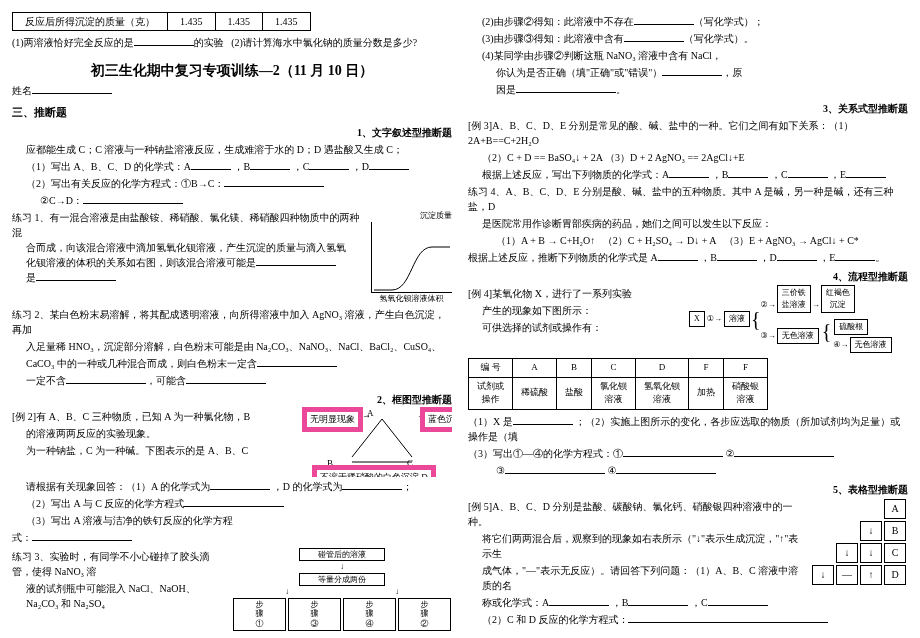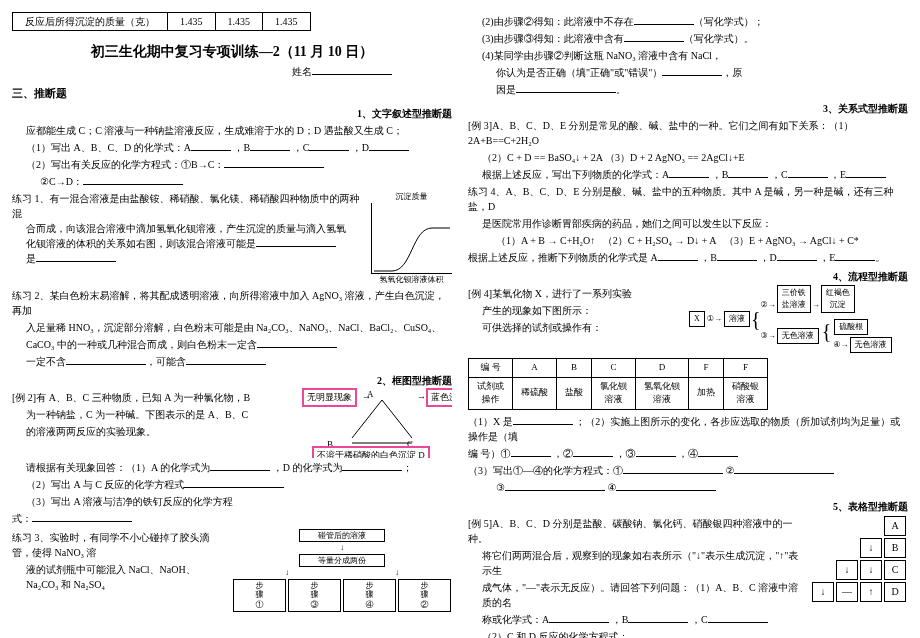--- a/index.html
+++ b/index.html
@@ -31,21 +31,20 @@
     padding: 1px 12px;
     text-align: left;
   }
   .title {
     font-weight: bold;
     font-size: 14px;
     text-align: center;
     margin: 10px 0 2px 0;
   }
   .name-line {
-    text-align: right;
     padding-right: 60px;
     margin-bottom: 0;
   }
   .sec {
     font-weight: bold;
     font-size: 11px;
     margin-top: 6px;
   }
   .sub {
     font-weight: bold;
@@ -72,21 +71,21 @@
     float: right;
     margin-left: 6px;
   }
   
   .triangle-box {
     width: 150px; height: 70px; position: relative; font-size: 9px;
   }
   .tri-a { position:absolute; top:0; left:65px; }
   .tri-b { position:absolute; top:50px; left:25px; }
   .tri-c { position:absolute; top:50px; left:105px; }
-  .box { border:2px solid #ec4899; padding:1px 3px; display:inline-block; font-size:9px; }
+  .box { border:5px solid #ec4899; padding:1px 3px; display:inline-block; font-size:9px; }
   .tri-wrap { position:absolute; }
   
   .axis-box {
     width:80px; height:70px; border-left:1px solid #000; border-bottom:1px solid #000; position:relative; font-size:8px;
   }
   
   .flow {
     font-size:8px; line-height:1.2;
   }
   .fbox {
@@ -118,20 +117,24 @@
     <table class="t">
       <tbody>
           <tr>
         <td>反应后所得沉淀的质量（克）</td>
         <td>1.435</td>
         <td>1.435</td>
         <td>1.435</td>
       </tr>
     </tbody>
       </table>
+    <div class="p">
+      <span>(1)两溶液恰好完全反应的是</span><span class="blank w60"></span><span>的实验</span>
+      &nbsp;&nbsp;<span>(2)请计算海水中氯化钠的质量分数是多少?</span>
+    </div>
 
     <div class="title">初三生化期中复习专项训练—2（11 月 10 日）</div>
     <div class="name-line">
       <span>姓名</span><span class="blank w80"></span>
     </div>
 
     <div class="sec">三、推断题</div>
     <div class="sub">1、文字叙述型推断题</div>
 
     <div class="p indent">应都能生成 C；C 溶液与一种钠盐溶液反应，生成难溶于水的 D；D 遇盐酸又生成 C；</div>
@@ -143,21 +146,21 @@
     </div>
     <div class="p indent">
       <span>（2）写出有关反应的化学方程式：①B→C：</span><span class="blank w100"></span>
     </div>
     <div class="p indent2">
       <span>②C→D：</span><span class="blank w100"></span>
     </div>
 
     <div class="p" style="overflow:hidden">
       <div class="float-right" style="text-align:center">
-        <div style="font-size:8px;text-align:center">沉淀质量</div>
+        <div style="font-size:8px;text-align:right">沉淀质量</div>
         <div class="axis-box">
           <svg width="80" height="60" style="position:absolute;left:0;bottom:0">
             <path d="M2,58 L20,58 C40,58 40,15 60,15 L78,15" stroke="#000" fill="none" stroke-width="1"></path>
           </svg>
         </div>
         <div style="font-size:8px">氢氧化钡溶液体积</div>
       </div>
       <span>练习 1、</span><span>有一混合溶液是由盐酸铵、稀硝酸、氯化镁、稀硝酸四种物质中的两种混</span><br>
       <span class="indent">合而成，向该混合溶液中滴加氢氧化钡溶液，产生沉淀的质量与滴入氢氧</span><br>
       <span class="indent">化钡溶液的体积的关系如右图，则该混合溶液可能是</span><span class="blank w80"></span><br>
@@ -187,22 +190,22 @@
           <line x1="50" y1="55" x2="110" y2="55" stroke="#000"></line>
         </svg>
         <div class="tri-a">A</div>
         <div class="tri-b">B</div>
         <div class="tri-c">C</div>
         <div style="position:absolute;top:2px;left:115px">→</div>
         <div class="box tri-wrap" style="top:0;right:-20px">蓝色沉淀</div>
         <div class="box tri-wrap" style="top:58px;left:10px;white-space:nowrap">不溶于稀硝酸的白色沉淀 D</div>
       </div>
       <div class="p"><span>[例 2]</span><span>有 A、B、C 三种物质，已知 A 为一种氯化物，B</span></div>
+      <div class="p indent">的溶液两两反应的实验现象。</div>
       <div class="p indent">为一种钠盐，C 为一种碱。下图表示的是 A、B、C</div>
-      <div class="p indent">的溶液两两反应的实验现象。</div>
     </div>
 
     <div class="p indent">
       <span>请根据有关现象回答：（1）A 的化学式为</span><span class="blank w60"></span>
       <span>，D 的化学式为</span><span class="blank w60"></span>；
     </div>
     <div class="p indent">
       <span>（2）写出 A 与 C 反应的化学方程式</span><span class="blank w100"></span>
     </div>
     <div class="p indent">
@@ -325,26 +328,20 @@
         <td><span>硝酸银</span><br><span>溶液</span></td>
       </tr>
     </tbody>
       </table>
 
     <div class="p">
       <span>（1）X 是</span><span class="blank w60"></span>
       <span>；（2）实施上图所示的变化，各步应选取的物质（所加试剂均为足量）或操作是（填</span>
     </div>
     <div class="p">
-      <span>编 号）①</span><span class="blank"></span>
-      <span>，②</span><span class="blank"></span>
-      <span>，③</span><span class="blank"></span>
-      <span>，④</span><span class="blank"></span>
-    </div>
-    <div class="p">
       <span>（3）写出①—④的化学方程式：①</span><span class="blank w100"></span>
       <span>②</span><span class="blank w100"></span>
     </div>
     <div class="p indent2">
       <span>③</span><span class="blank w100"></span>
       <span>④</span><span class="blank w100"></span>
     </div>
 
     <div class="sub">5、表格型推断题</div>
 

